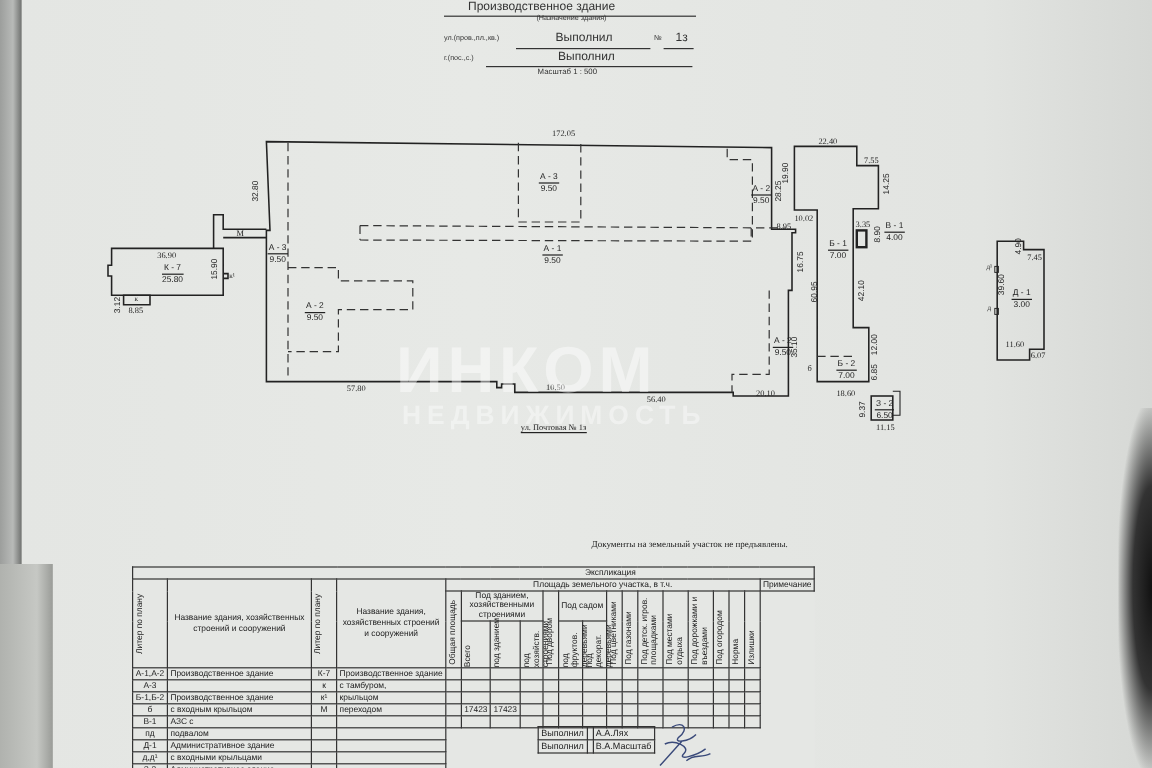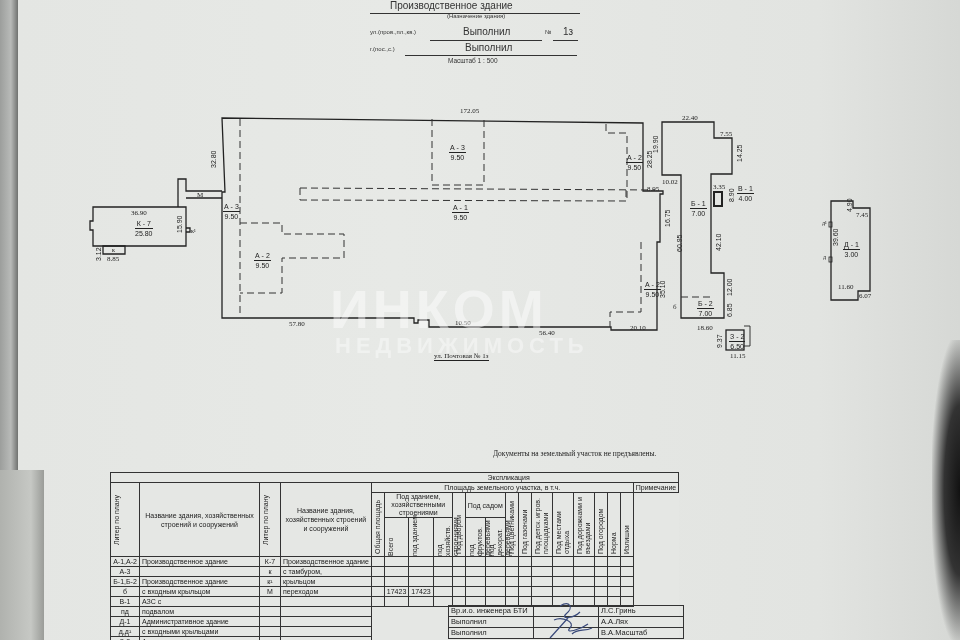--- a/index.html
+++ b/index.html
@@ -372,25 +372,20 @@
     <td></td>
         <td></td>
         <td style="border:none;" colspan="15"></td>
   </tr>
 
 </tbody>
   </table>
 
 <table class="sign">
   <tbody>
-      <tr>
-    <td style="width:80px;">Вр.и.о. инженера БТИ</td>
-    <td style="width:60px;"></td>
-    <td style="width:80px;">Л.С.Гринь</td>
-  </tr>
   <tr>
     <td>Выполнил</td>
     <td></td>
     <td>А.А.Лях</td>
   </tr>
   <tr>
     <td>Выполнил</td>
     <td></td>
     <td>В.А.Масштаб</td>
   </tr>

